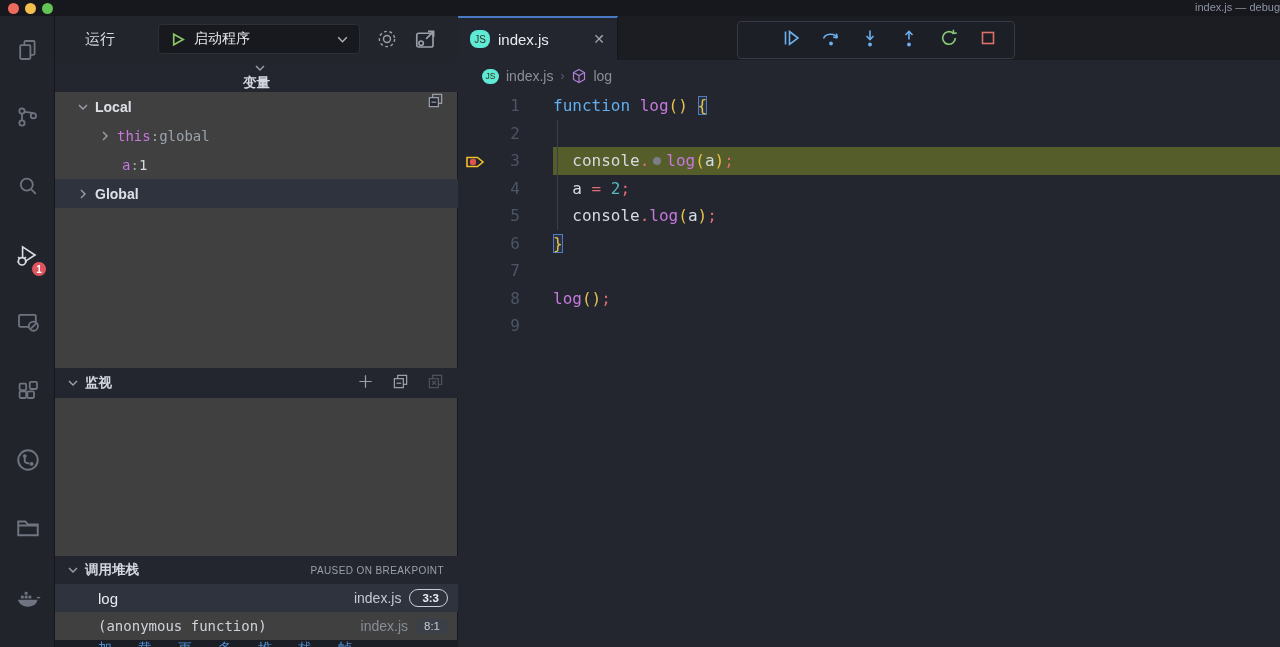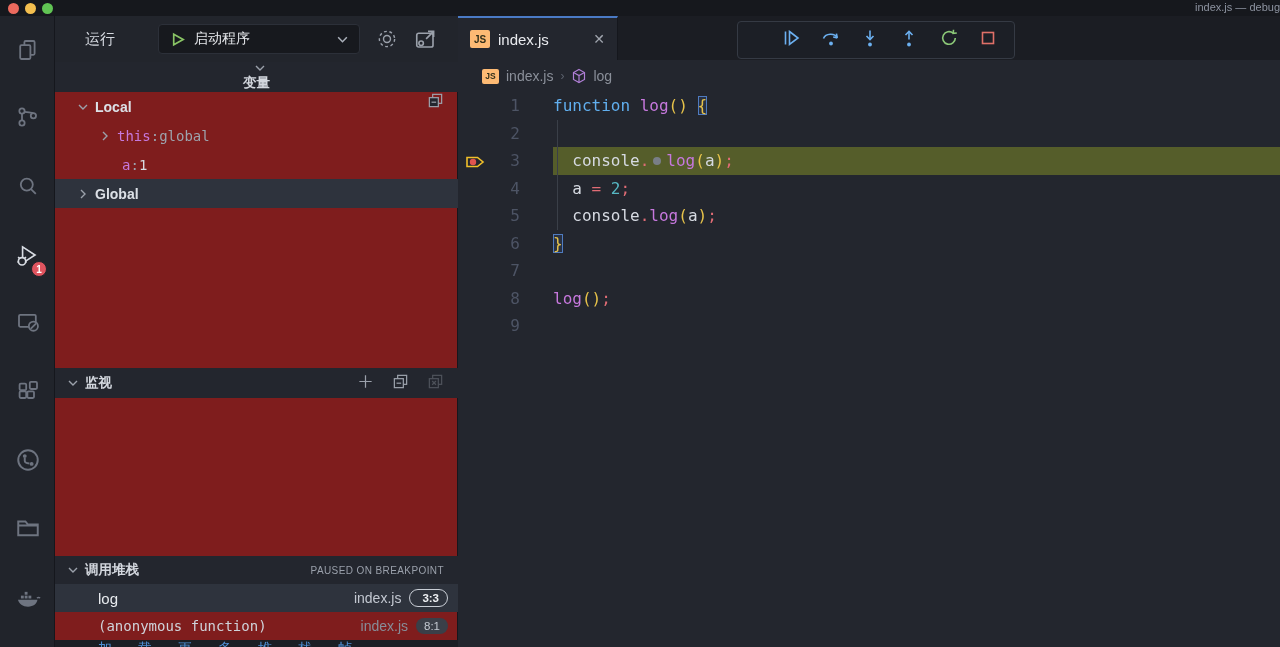--- a/index.html
+++ b/index.html
@@ -18,21 +18,21 @@
     border-right:1px solid #15171d; z-index:20; }
   .ab-item { position:absolute; left:0; width:55px; height:44px; display:flex; align-items:center;
     justify-content:center; color:#6e7480; }
   .ab-item.active { color:#d8dce3; }
   .ab-item svg { stroke:currentColor; fill:none; stroke-width:1.5; }
   .ab-badge { position:absolute; right:8px; bottom:2px; min-width:16px; height:16px; border-radius:8px;
     background:#e0545f; color:#fff; font-size:10px; font-weight:bold; display:flex; align-items:center;
     justify-content:center; border:1px solid #21242b; }
 
   
-  #sidebar { position:absolute; left:55px; top:16px; width:403px; height:631px; background:#7f1d1d;
+  #sidebar { position:absolute; left:55px; top:16px; width:403px; height:631px; background:#404040;
     border-right:1px solid #15171d; z-index:10; }
   .sec-header { position:absolute; left:0; width:403px; background:#23262e; display:flex; align-items:center;
     color:#d3d7de; font-size:13.5px; font-weight:bold; }
   .sec-header .chev { margin:0 6px 0 12px; color:#9ba1ab; display:flex; }
   .hdr-icons { margin-left:auto; display:flex; align-items:center; gap:18px; padding-right:14px; color:#9ba1ab; }
   .hdr-icons svg { stroke:currentColor; fill:none; stroke-width:1.3; }
   .dim { opacity:.35; }
 
   #run-toolbar { position:absolute; left:0; top:0; width:403px; height:46px; background:#22252c;
     display:flex; align-items:center; }
@@ -65,21 +65,21 @@
   #truncated-row { position:absolute; left:0; top:624px; width:403px; height:7px; overflow:hidden;
     background:#1b1e24; }
   #truncated-row span { display:block; padding-left:43px; font-size:14px; color:#4e8fd5; letter-spacing:26px; white-space:nowrap; }
 
   
   #editor { position:absolute; left:458px; top:16px; width:822px; height:631px; background:#23262e; }
   #tabbar { position:absolute; left:0; top:0; width:822px; height:44px; background:#1b1d23; }
   #tab-active { position:absolute; left:0; top:0; width:160px; height:44px; background:#23262e;
     border-top:2px solid #4a7ac5; border-right:1px solid #15171d; display:flex; align-items:center;
     cursor:pointer; }
-  .js-badge { background:#fdba74; color:#33301a; font-weight:bold; border-radius:2px; display:inline-flex;
+  .js-badge { background:#5eead4; color:#33301a; font-weight:normal; border-radius:8px; display:inline-flex;
     align-items:center; justify-content:center; }
   #tab-active .js-badge { width:20px; height:18px; font-size:10px; margin:0 8px 0 12px; }
   #tab-label { color:#e8eaee; font-size:15px; }
   #tab-close { margin-left:auto; padding-right:12px; color:#a0a5ae; font-size:14px; cursor:pointer; }
 
   #debug-toolbar { position:absolute; left:279px; top:5px; width:278px; height:38px; background:#1c1f26;
     border:1px solid #353a44; border-radius:4px; display:flex; align-items:center; justify-content:space-around;
     padding:0 6px; z-index:25; }
   .dbg-btn { width:30px; height:30px; display:flex; align-items:center; justify-content:center; cursor:pointer; }
   .dbg-btn svg { fill:none; stroke-width:1.6; }

